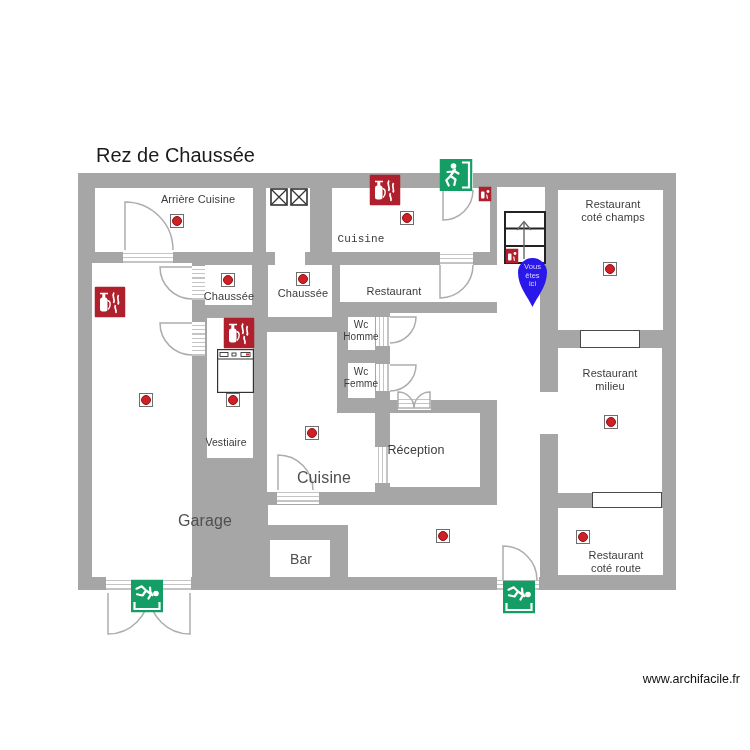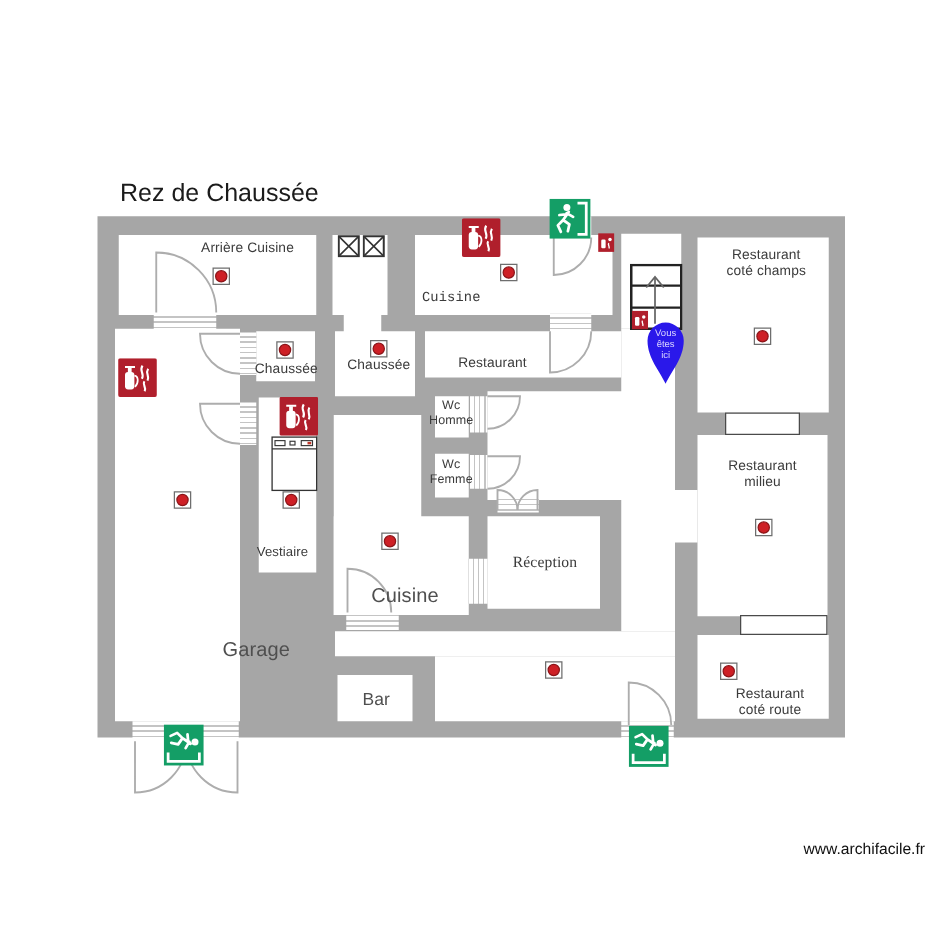--- a/index.html
+++ b/index.html
@@ -151,21 +151,21 @@
       <div class="lbl" style="left: 303px; top: 293px; font-size: 11px;">Chaussée</div>
       <div class="lbl" style="left: 394px; top: 291px; font-size: 11px;">Restaurant</div>
       <div class="lbl" style="left: 361px; top: 331px; font-size: 10px;">Wc
 Homme</div>
       <div class="lbl" style="left: 361px; top: 378px; font-size: 10px;">Wc
 Femme</div>
       <div class="lbl" style="left: 226px; top: 442px; font-size: 10.5px;">Vestiaire</div>
       <div class="lbl muted" style="left: 324px; top: 478px; font-size: 16px;">Cuisine</div>
       <div class="lbl muted" style="left: 171px; top: 521px; font-size: 16px; margin-left: 34px;">Garage</div>
       <div class="lbl muted" style="left: 301px; top: 559px; font-size: 14px;">Bar</div>
-      <div class="lbl" style="left: 436px; top: 450px; font-size: 12.5px; font-family: Liberation Serif, serif;">Réception</div>
+      <div class="lbl" style="left: 416px; top: 450px; font-size: 12.5px;">Réception</div>
       <div class="lbl" style="left: 613px; top: 211px; font-size: 11px;">Restaurant
 coté champs</div>
       <div class="lbl" style="left: 610px; top: 380px; font-size: 11px;">Restaurant
 milieu</div>
       <div class="lbl" style="left: 616px; top: 562px; font-size: 11px;">Restaurant
 coté route</div>
       <div class="detector" style="left: 170px; top: 214px;">
         <div class="dot"></div>
       </div>
       <div class="detector" style="left: 400px; top: 211px;">

